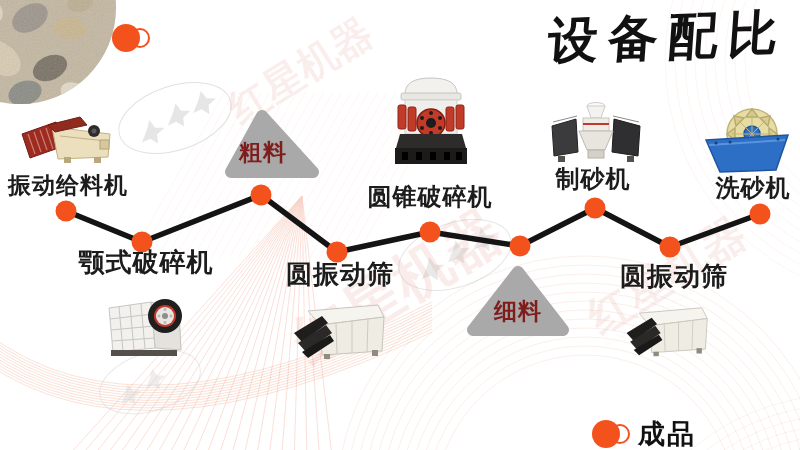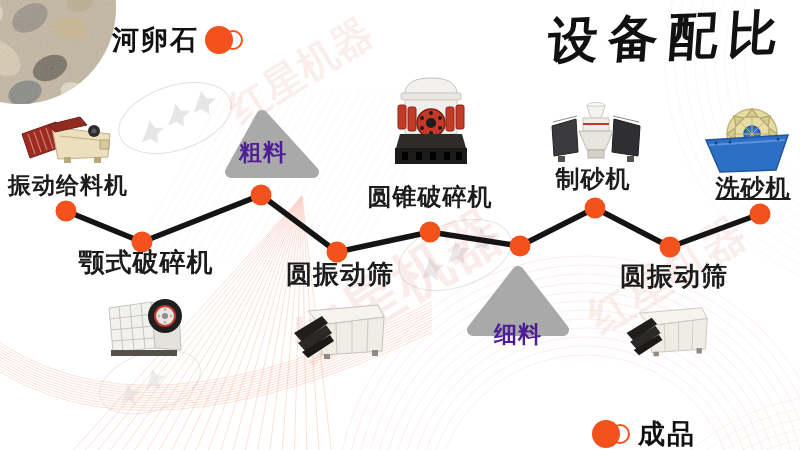--- a/index.html
+++ b/index.html
@@ -11,21 +11,21 @@
   svg { display:block; }
   .abs { position:absolute; }
   .label {
     position:absolute; transform:translateX(-50%);
     color:#1c1c1c; font-weight:bold; white-space:nowrap; line-height:1.1;
     letter-spacing:1px;
   }
   .lbl-sm { font-size:23px; }
   .lbl-md { font-size:24px; }
   .lbl-lg { font-size:26px; }
-  .tri-label { color:#4c1d95; font-size:23px; letter-spacing:1px; }
+  .tri-label { color:#7f1d1d; font-size:23px; letter-spacing:1px; }
   #title {
     position:absolute; top:4px; right:12px; color:#111;
     font-family:"DejaVu Serif","Liberation Serif",serif;
     font-size:50px; font-weight:bold; letter-spacing:10px;
     transform:rotate(-2deg) skewX(-6deg); white-space:nowrap;
   }
   .tag { position:absolute; display:flex; align-items:center; gap:6px; }
   .tag .txt { font-size:27px; font-weight:bold; color:#111; letter-spacing:2px; }
   .dbl-circle { position:relative; width:40px; height:32px; flex:none; }
   .dbl-circle .dot {
@@ -380,21 +380,21 @@
         <circle cx="30" cy="36" r="1.5"></circle>
         <circle cx="78" cy="33" r="1.5"></circle>
       </g>
   </svg>
 
   <svg class="abs" style="left:0; top:0;" width="800" height="450">
     <path d="M262,116 L313,172 L231,172 Z" fill="#a9a9a9" stroke="#a9a9a9" stroke-width="12" stroke-linejoin="round"></path>
     <path d="M518,272 L563,330 L473,330 Z" fill="#a9a9a9" stroke="#a9a9a9" stroke-width="12" stroke-linejoin="round"></path>
   </svg>
   <div class="label tri-label" style="left:263px; top:140px;">粗料</div>
-  <div class="label tri-label" style="left:518px; top:299px;margin-top:23px;">细料</div>
+  <div class="label tri-label" style="left:518px; top:299px;">细料</div>
 
   <svg id="flow" width="800" height="450">
     <polyline fill="none" stroke-width="5.5" stroke-linecap="round" stroke-linejoin="round" points="66,211 142,242 261,195 337,252 430,232 520,246 595,208 670,247 760,214" stroke="#141414"></polyline>
     <g>
         <circle cx="66" cy="211" r="10.5" fill="#f4521d"></circle>
         <circle cx="142" cy="242" r="10.5" fill="#f4521d"></circle>
         <circle cx="261" cy="195" r="10.5" fill="#f4521d"></circle>
         <circle cx="337" cy="252" r="10.5" fill="#f4521d"></circle>
         <circle cx="430" cy="232" r="10.5" fill="#f4521d"></circle>
         <circle cx="520" cy="246" r="10.5" fill="#f4521d"></circle>
@@ -403,24 +403,23 @@
         <circle cx="760" cy="214" r="10.5" fill="#f4521d"></circle>
       </g>
   </svg>
 
   <div class="label lbl-sm" style="left:68px;  top:173px;">振动给料机</div>
   <div class="label lbl-lg" style="left:146px; top:248px;">颚式破碎机</div>
   <div class="label lbl-lg" style="left:340px; top:260px;">圆振动筛</div>
   <div class="label lbl-md" style="left:593px; top:166px;">制砂机</div>
   <div class="label lbl-md" style="left:430px; top:184px;">圆锥破碎机</div>
   <div class="label lbl-lg" style="left:674px; top:262px;">圆振动筛</div>
-  <div class="label lbl-md" style="left:753px; top:175px;text-decoration:underline;">洗砂机</div>
+  <div class="label lbl-md" style="left:753px; top:175px;">洗砂机</div>
 
   <div class="tag" style="left:112px; top:22px;">
-    <span class="txt">河卵石</span>
     <span class="dbl-circle">
         <span class="dot"></span>
         <span class="ring"></span>
       </span>
   </div>
 
   <div class="tag" style="left:592px; top:416px;">
     <span class="dbl-circle">
         <span class="dot"></span>
         <span class="ring"></span>

